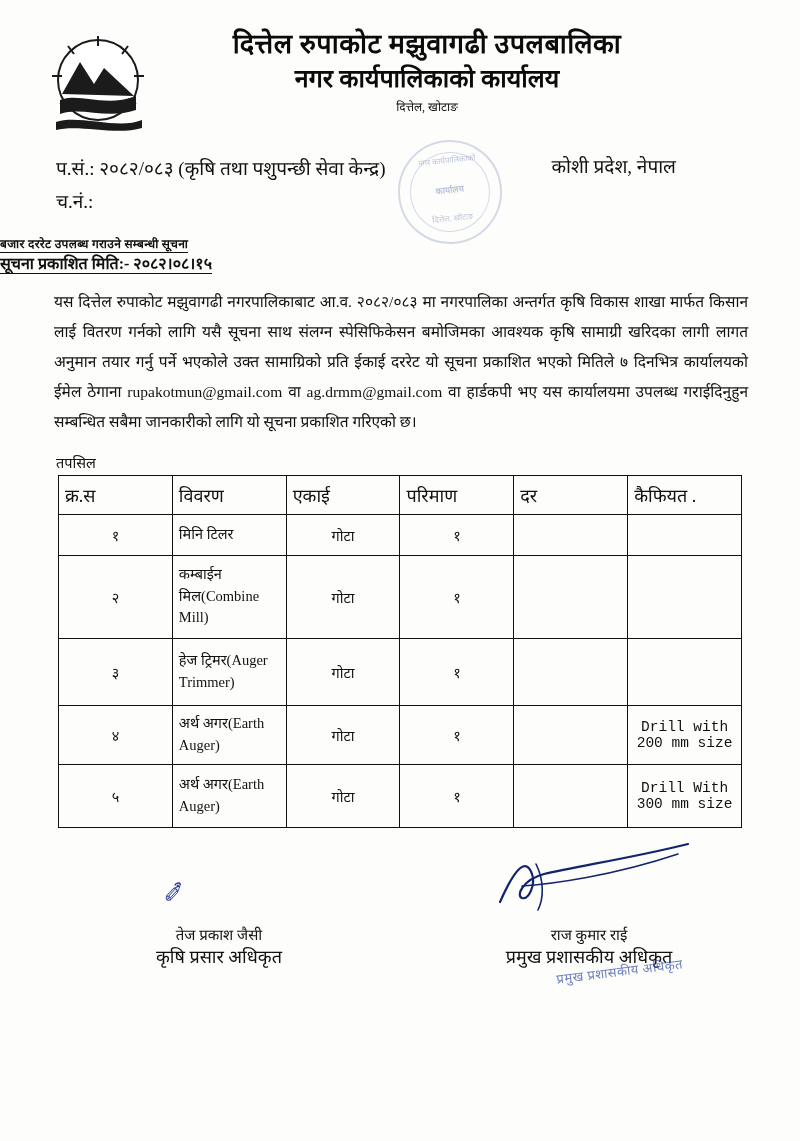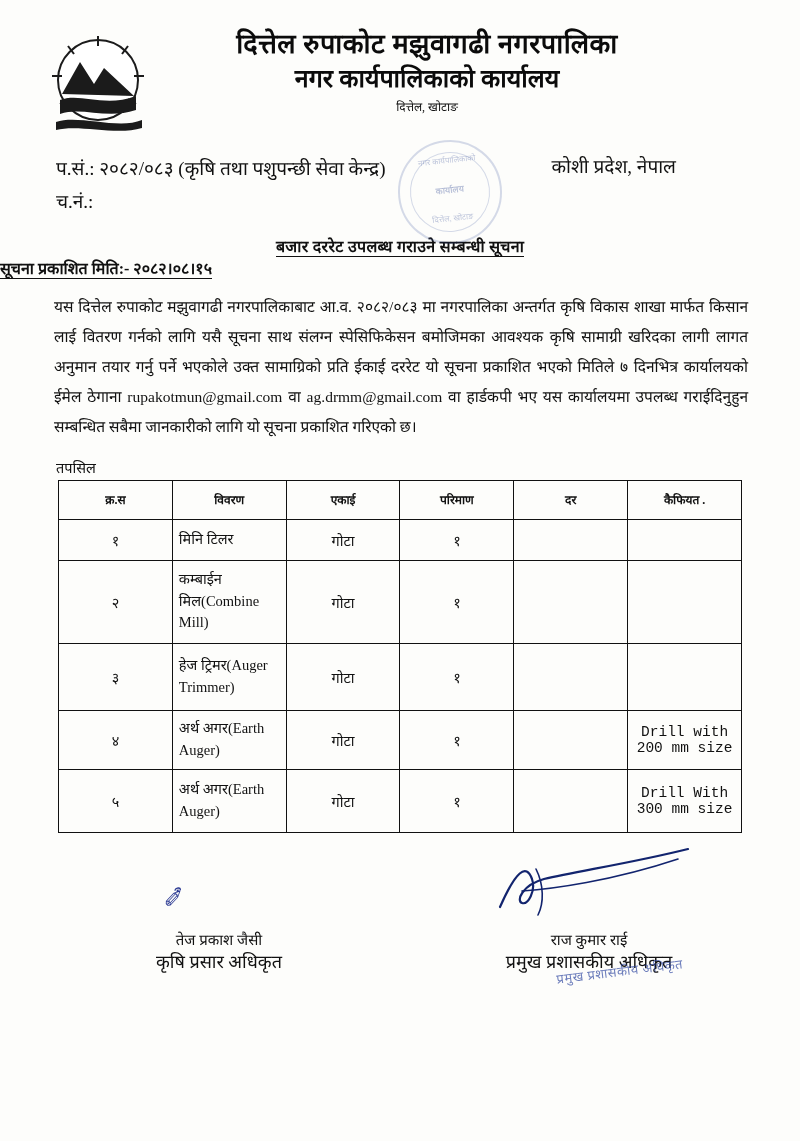--- a/index.html
+++ b/index.html
@@ -110,22 +110,21 @@
     display: flex;
     justify-content: space-between;
     align-items: flex-start;
     font-size: 19px;
   }
   .refs .left-refs div { line-height: 1.75; }
   .refs .right-ref { padding-right: 78px; padding-top: 1px; }
 
   
   .notice-title {
-    text-align: center;
-    font-size: 16px;
+    font-size: 12px;
     font-weight: bold;
     margin-top: 16px;
     letter-spacing: 0.3px;
   }
   .notice-title .u { border-bottom: 1.4px solid #111; padding-bottom: 1px; }
   .notice-date {
     text-align: left;
     font-size: 16px;
     font-weight: bold;
     margin-top: 0;
@@ -153,24 +152,24 @@
     width: 684px;
     table-layout: fixed;
   }
   table.items th, table.items td {
     border: 1.3px solid #111;
     font-size: 14.5px;
     padding: 4px 6px;
     vertical-align: middle;
   }
   table.items th {
-    text-align: center;
-    font-weight: bold;
+    text-align: left;
+    font-weight: normal;
     height: 30px;
-    font-size: 12px;
+    font-size: 18px;
   }
   td.c-sn   { text-align: center; width: 62px; }
   td.c-desc { text-align: left;  width: 148px; line-height: 1.5; padding-left: 8px; }
   td.c-unit { text-align: center; width: 78px; }
   td.c-qty  { text-align: center; width: 110px; }
   td.c-rate { text-align: center; width: 90px; }
   td.c-rem  { text-align: center; width: 196px; font-family: Liberation Mono, monospace; font-size: 14.5px; }
 
   tr.r1 td { height: 32px; }
   tr.r2 td { height: 74px; }
@@ -248,21 +247,21 @@
           <path d="M16 60 L34 28 L48 50 L58 34 L88 62 Z" fill="#1b1b1b"></path>
 
           <path d="M14 66 C34 58, 58 74, 90 62 L90 76 C60 86, 36 72, 14 80 Z" fill="#1b1b1b"></path>
 
           <path d="M10 88 C32 80, 72 96, 96 86 L96 94 C70 102, 34 90, 10 96 Z" fill="#1b1b1b"></path>
         </g>
       </svg>
     </div>
 
     <div class="head-text">
-      <div class="org-line1">दित्तेल रुपाकोट मझुवागढी नगरपालिका</div>
+      <div class="org-line1">दित्तेल रुपाकोट मझुवागढी उपलबालिका</div>
       <div class="org-line3">नगर कार्यपालिकाको कार्यालय</div>
       <div class="org-line4">दित्तेल, खोटाङ</div>
     </div>
 
     <div class="office-stamp">
       <div class="inner-ring"></div>
       <div class="st-l1">नगर कार्यपालिकाको</div>
       <div class="st-l2">कार्यालय</div>
       <div class="st-l3">दित्तेल, खोटाङ</div>
     </div>

